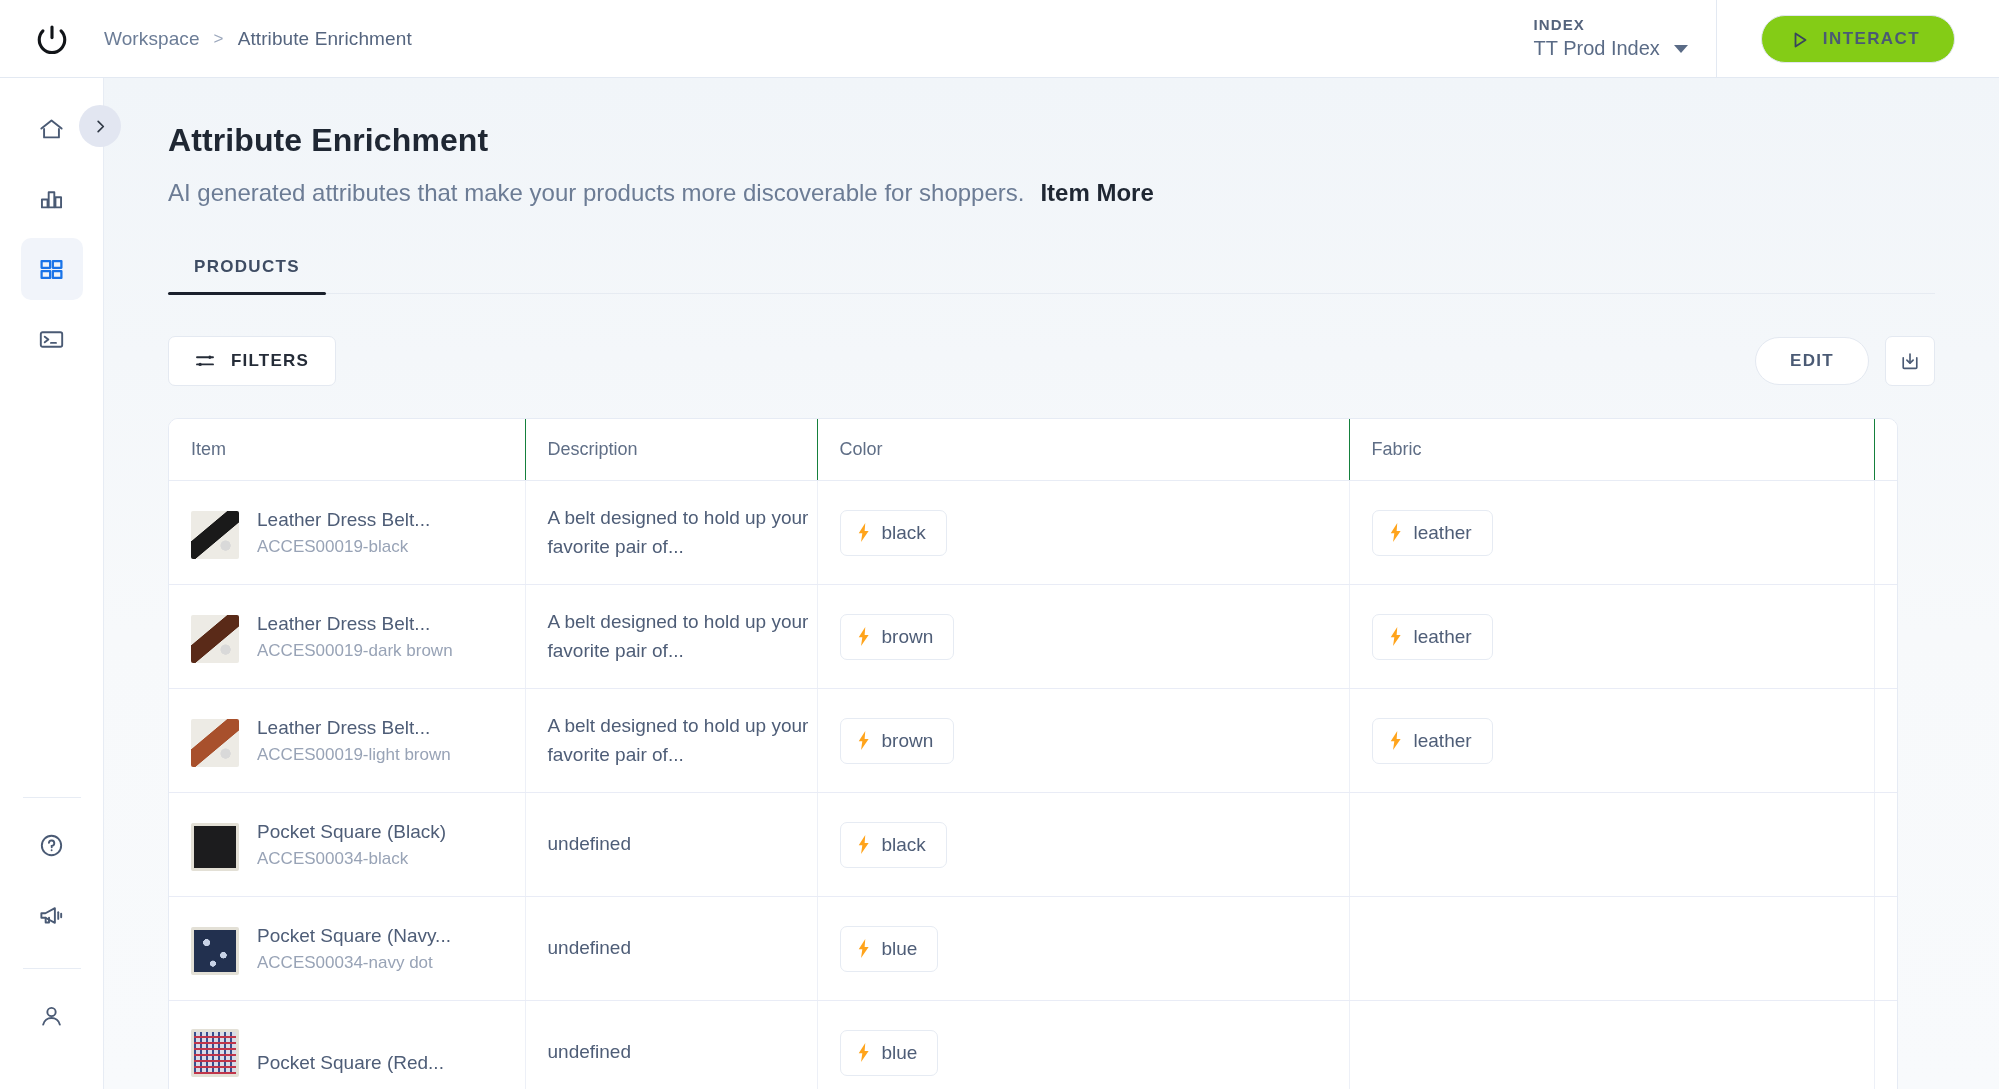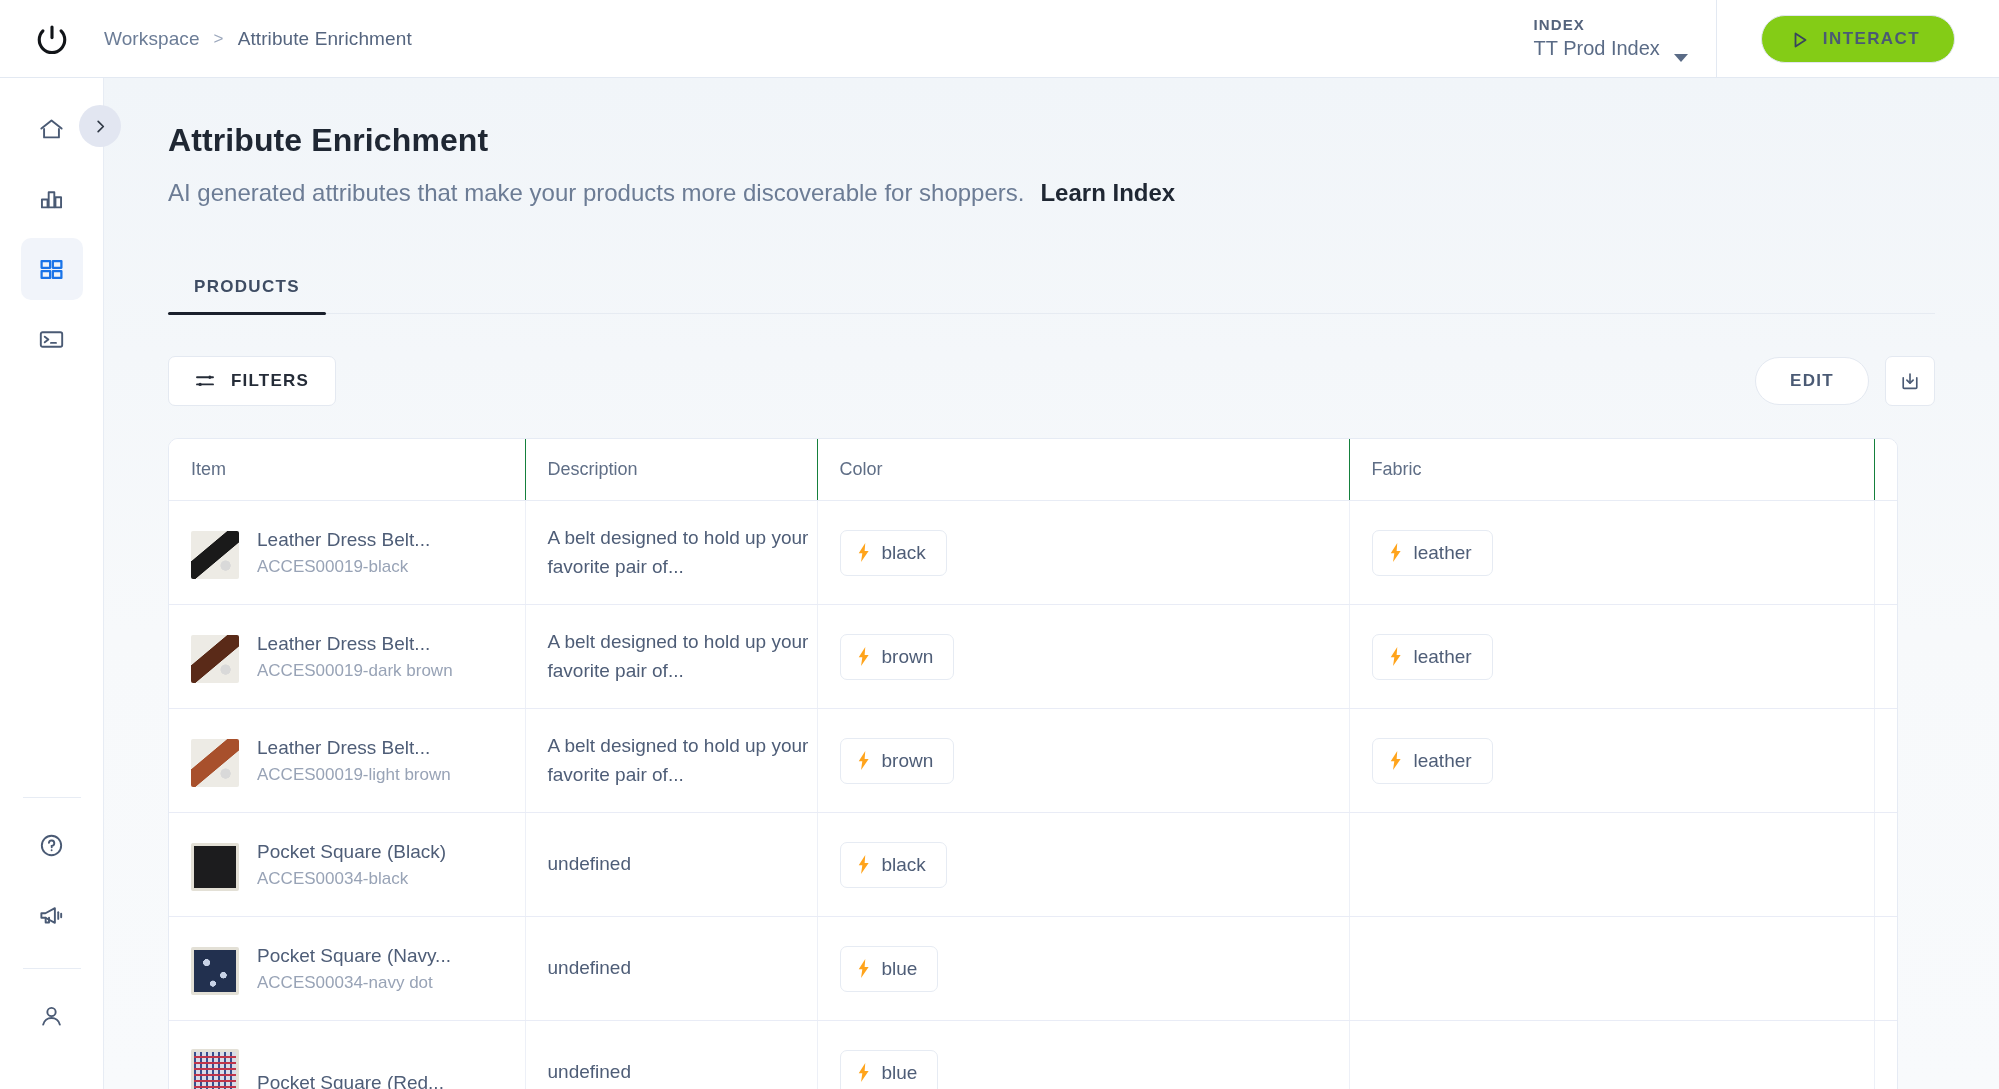--- a/index.html
+++ b/index.html
@@ -35,21 +35,21 @@
     margin-left: auto; display: flex; align-items: center; height: 72px;
   }
   .index-block {
     display: flex; flex-direction: column; justify-content: center;
     padding-right: 28px; height: 78px;
   }
   .index-label {
     font-size: 15px; font-weight: bold; letter-spacing: 1.1px;
     color: #54637C; line-height: 1.35;
   }
-  .index-value-row { display: flex; align-items: flex-end; gap: 14px; }
+  .index-value-row { display: flex; align-items: center; gap: 14px; }
   .index-value { font-size: 20px; color: #5A6B86; line-height: 1.35; }
   .caret {
     width: 0; height: 0;
     border-left: 7px solid transparent; border-right: 7px solid transparent;
     border-top: 8px solid #5A6B86;
   }
   .divider-v { width: 1px; height: 78px; background: #E3E9F2; }
   .interact-wrap { padding: 0 44px 0 44px; display: flex; align-items: center; }
   .interact-btn {
     display: flex; align-items: flex-end; gap: 14px;
@@ -112,21 +112,21 @@
     margin-top: 50px;
     border-bottom: 1px solid #E6EBF2;
     display: flex;
   }
   .tab {
     padding: 0 26px 16px 26px;
     font-size: 17px; font-weight: bold; letter-spacing: 1.3px;
     color: #5E6E88; cursor: pointer;
     position: relative;
   }
-  .tab.active { color: #3E4C63; margin-top: 20px; }
+  .tab.active { color: #3E4C63; }
   .tab.active::after {
     content: ""; position: absolute; left: 0; right: 0; bottom: -2px;
     height: 3px; background: #1A202C; border-radius: 2px;
   }
 
   .toolbar {
     margin-top: 42px;
     display: flex; align-items: center;
   }
   .filters-btn {
@@ -359,21 +359,21 @@
       </span>
     </div>
 
     <div class="main">
       <div class="main-inner">
 
         <div class="page-title">Attribute Enrichment</div>
 
         <div class="subtitle-row">
           <span class="subtitle">AI generated attributes that make your products more discoverable for shoppers.</span>
-          <span class="learn-more">Learn Index</span>
+          <span class="learn-more">Item More</span>
         </div>
 
         <div class="tabs">
           <div class="tab active">PRODUCTS</div>
         </div>
 
         <div class="toolbar">
           <button class="filters-btn">
             <span>
               <svg width="20" height="18" viewBox="0 0 20 18" fill="none" stroke="#252C38" stroke-width="1.9" stroke-linecap="round">

